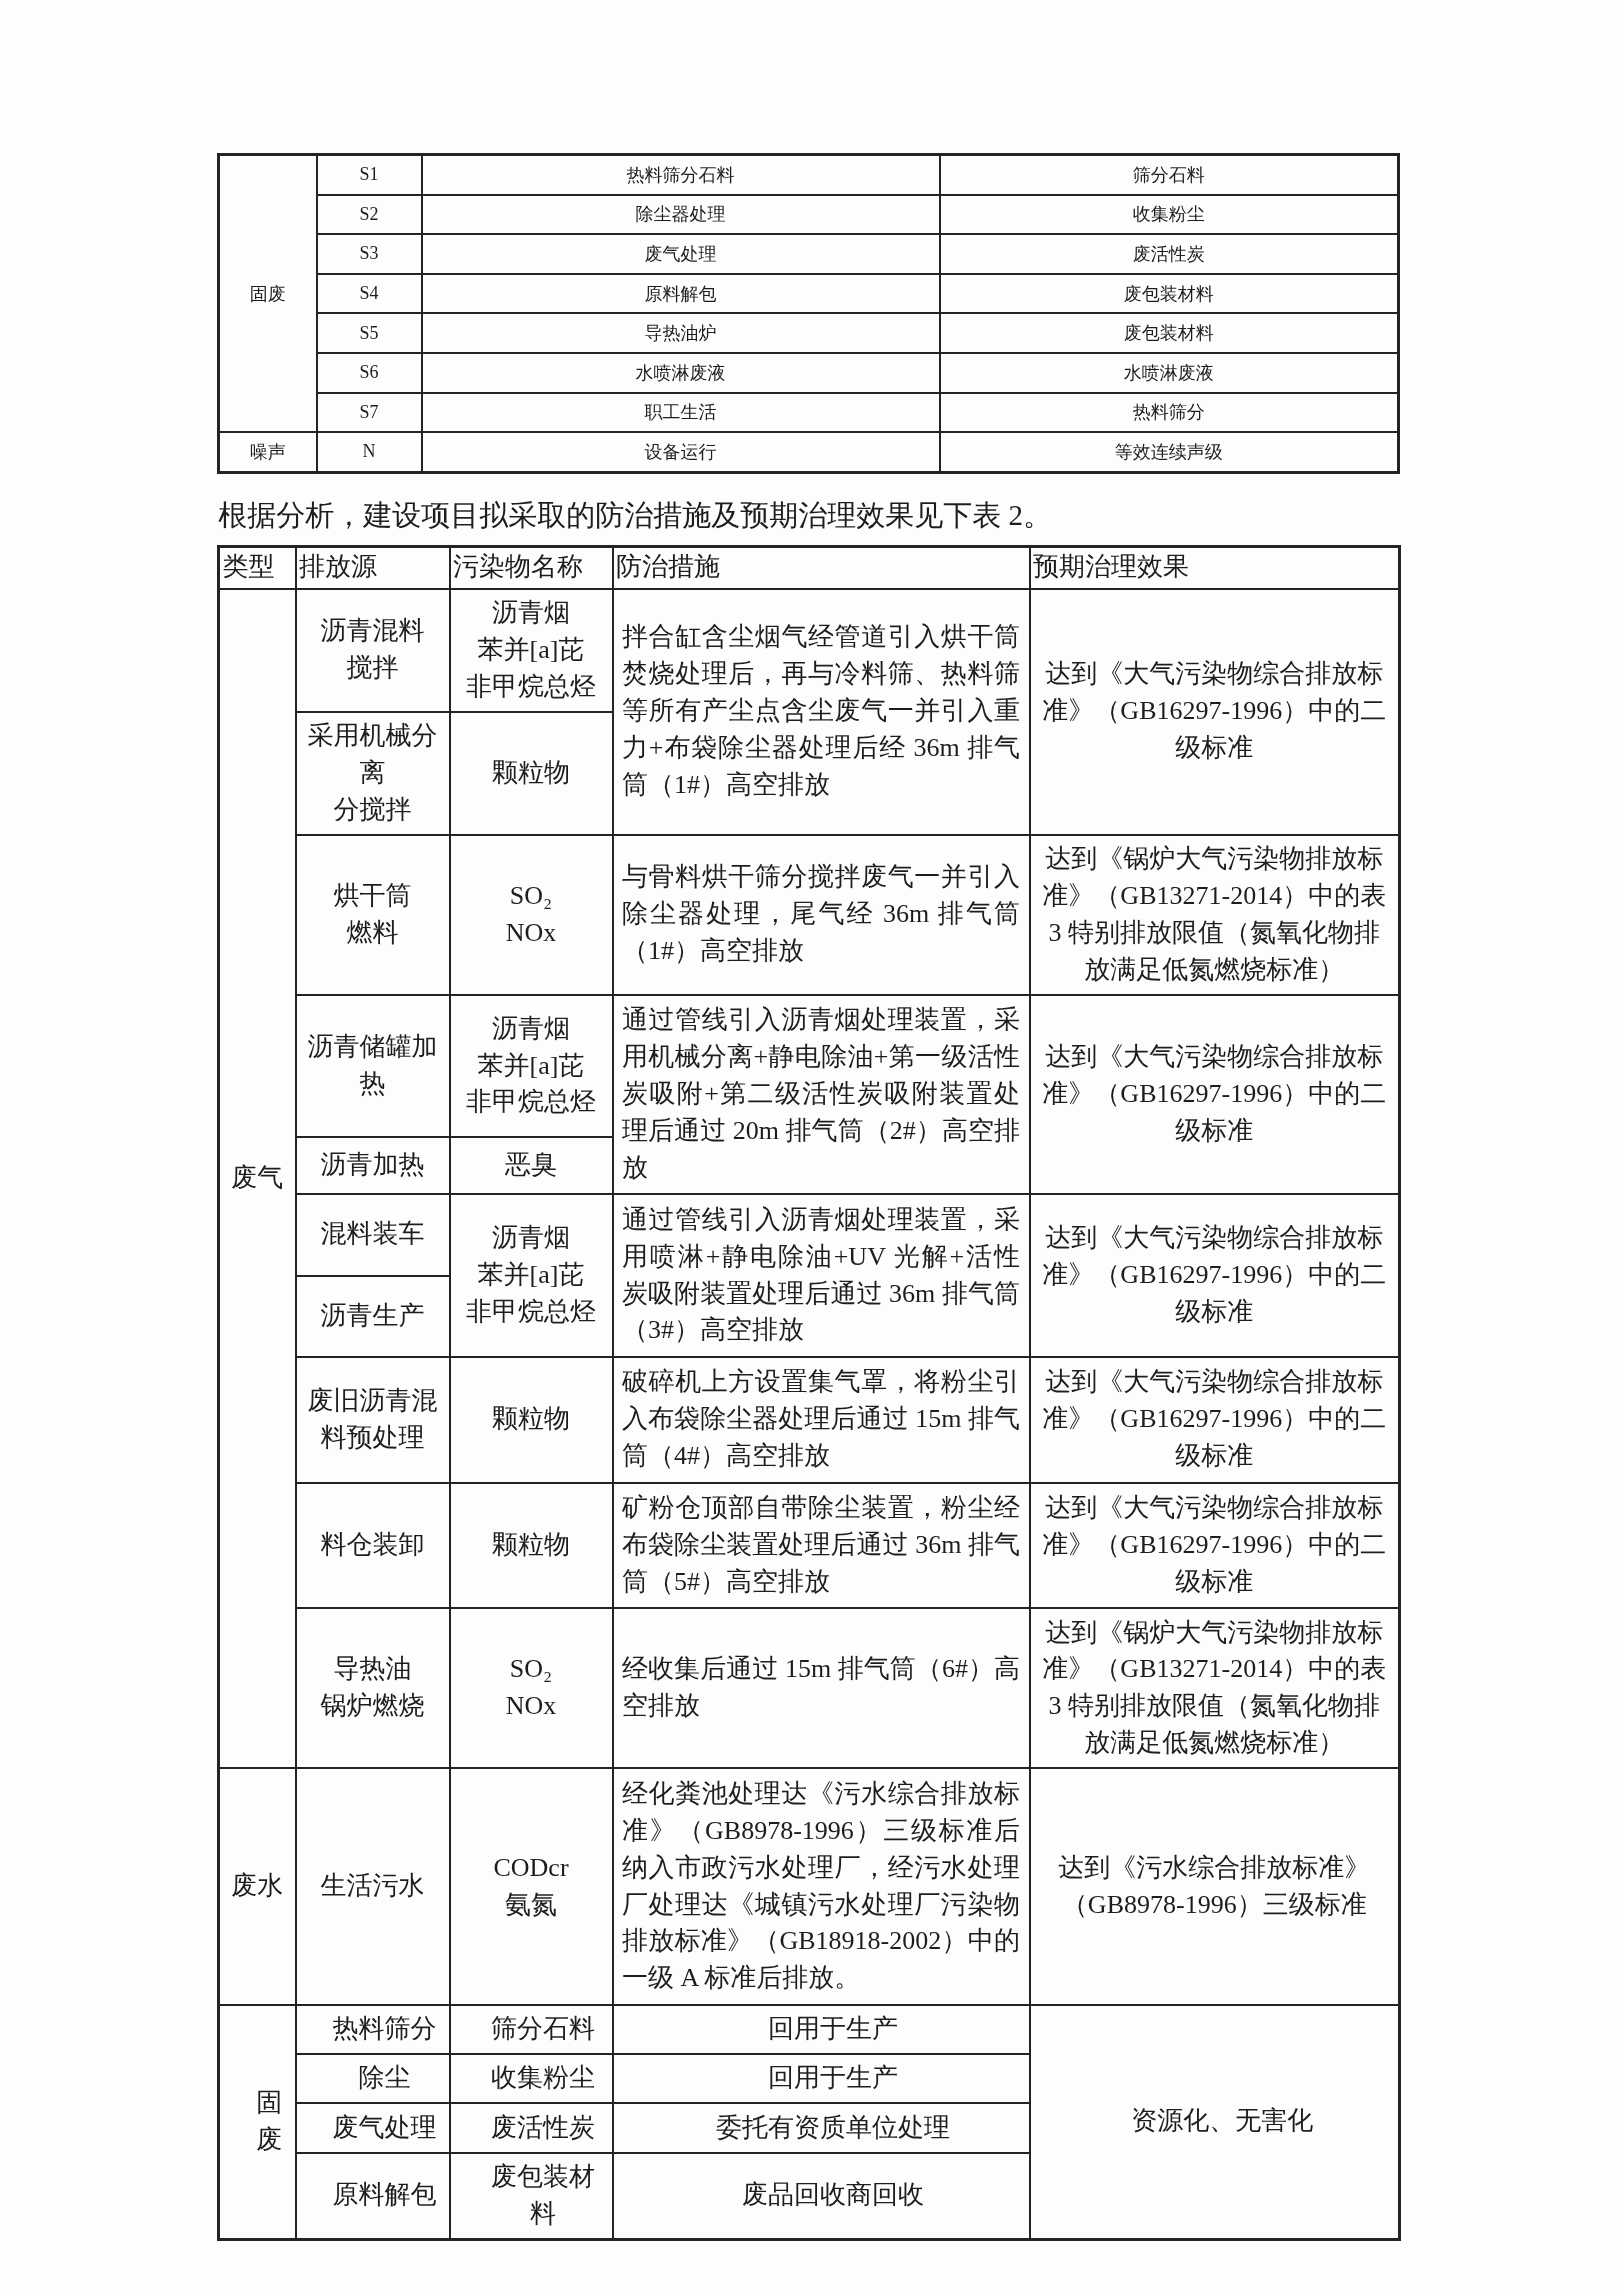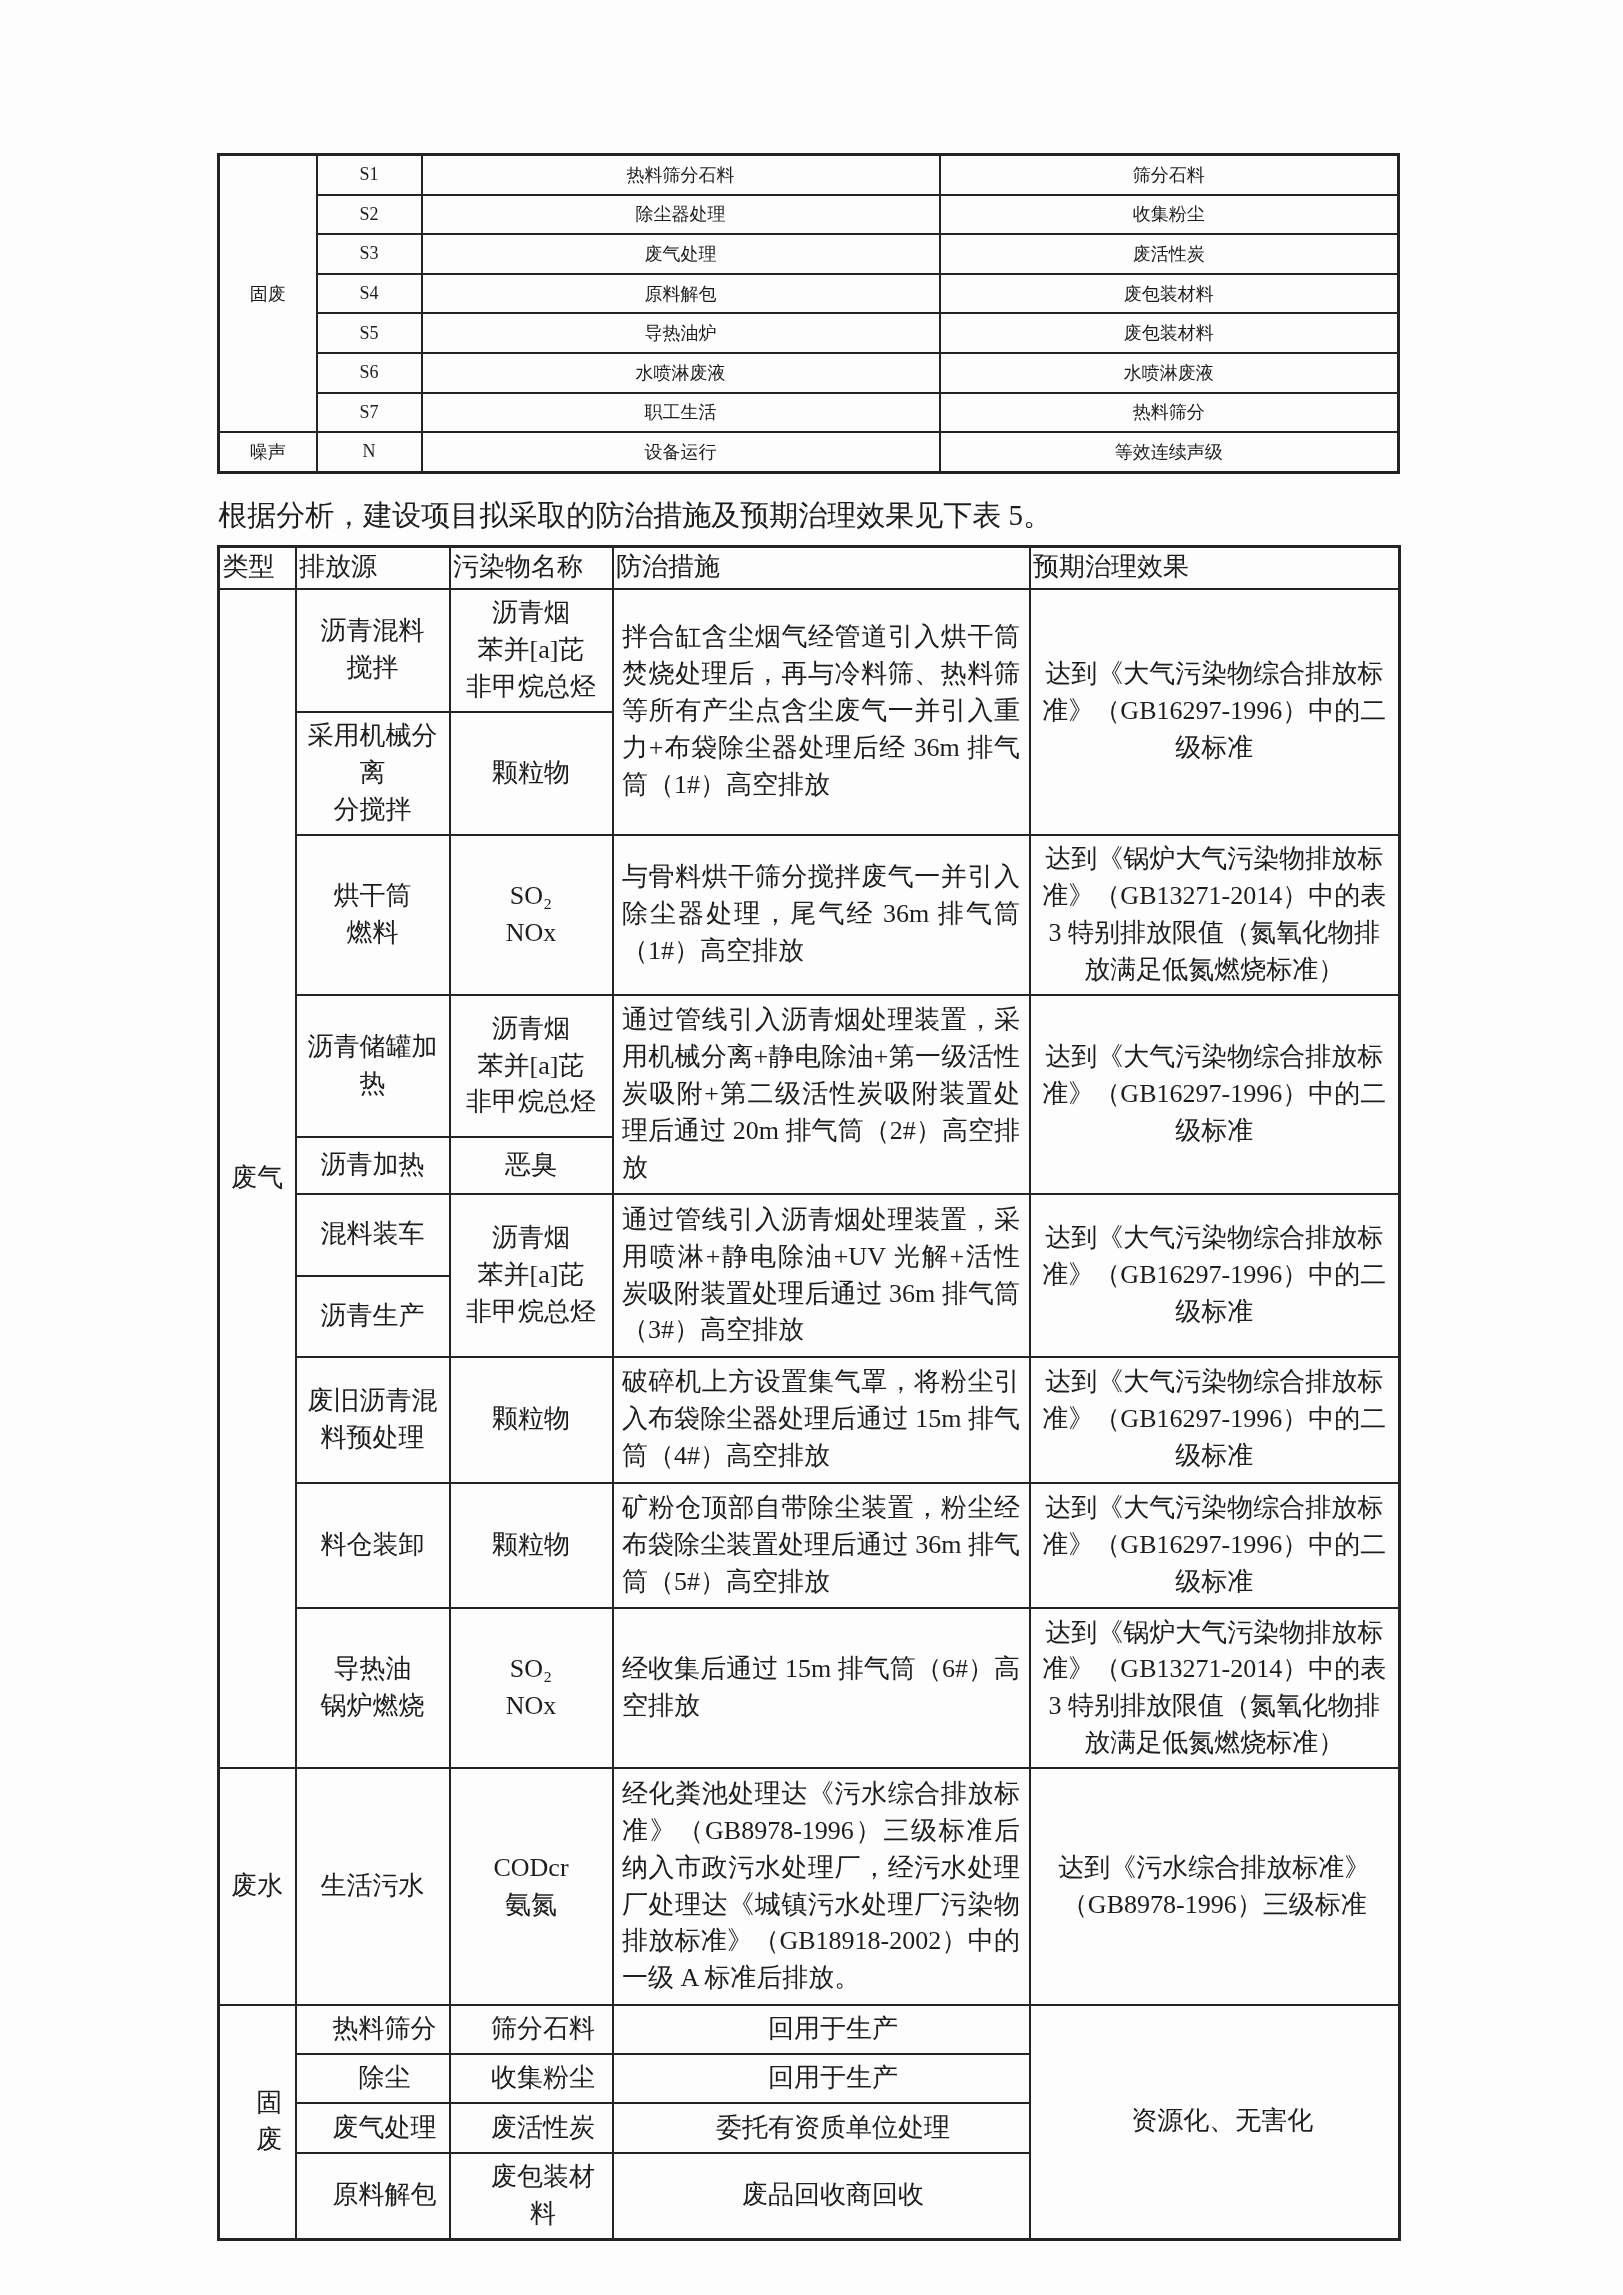--- a/index.html
+++ b/index.html
@@ -145,21 +145,21 @@
     </tr>
     <tr>
       <td>噪声</td>
       <td>N</td>
       <td>设备运行</td>
       <td>等效连续声级</td>
     </tr>
   </tbody>
     </table>
 
-  <div class="intro">根据分析，建设项目拟采取的防治措施及预期治理效果见下表 5。</div>
+  <div class="intro">根据分析，建设项目拟采取的防治措施及预期治理效果见下表 2。</div>
 
   <table class="t3">
     <colgroup>
       <col style="width:77px">
         <col style="width:154px">
         <col style="width:163px">
         <col style="width:417px">
         <col style="width:370px">
     </colgroup>
     <tbody>

